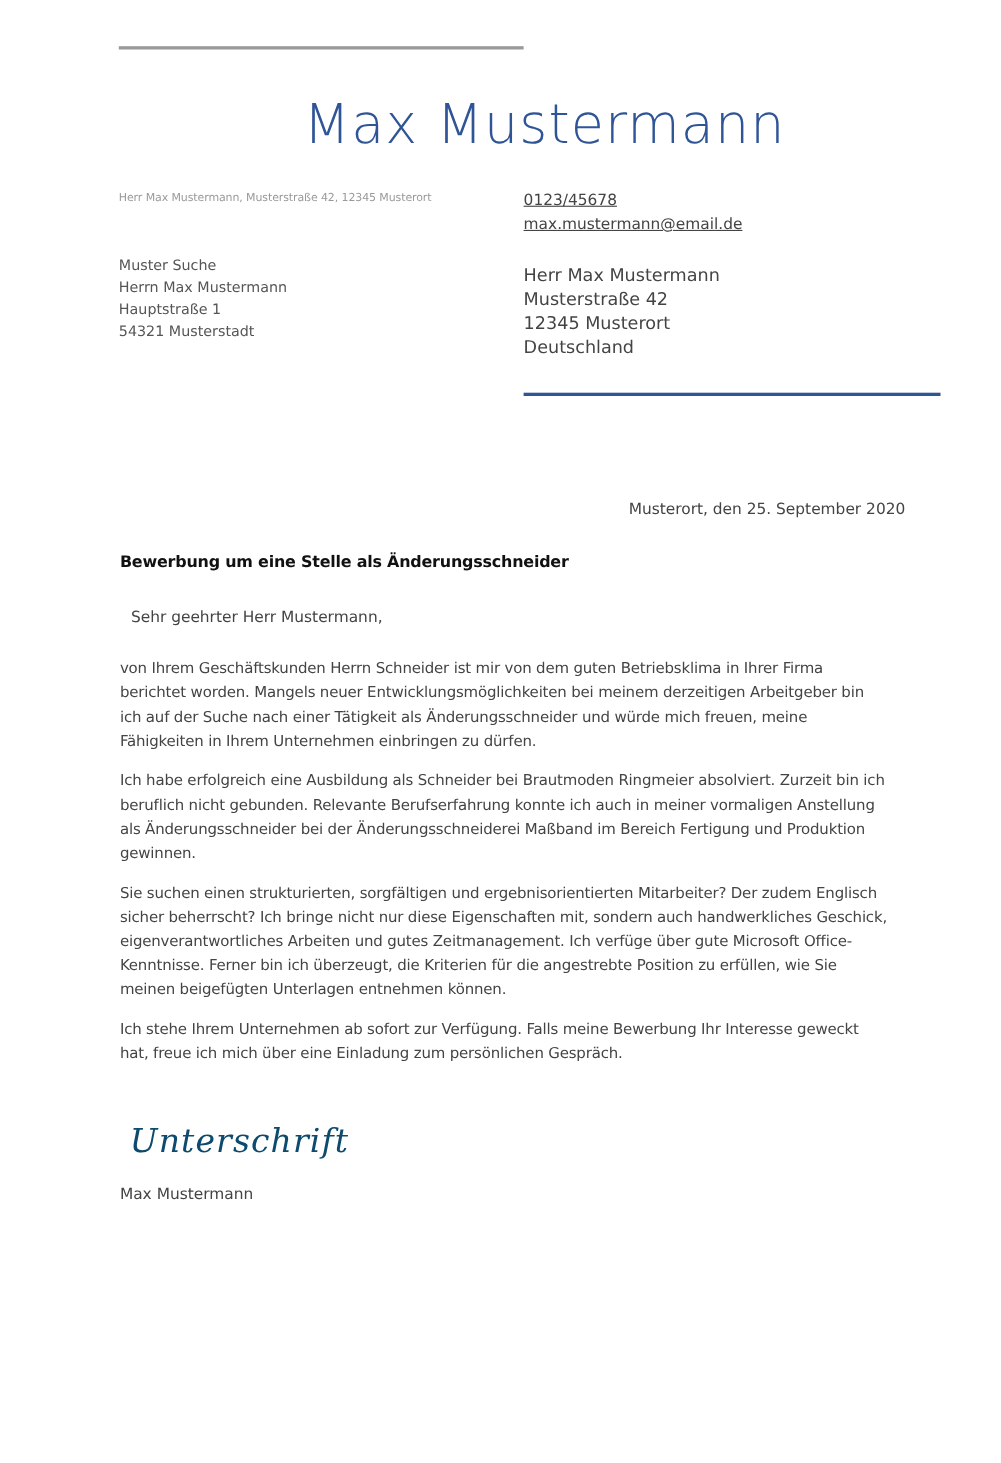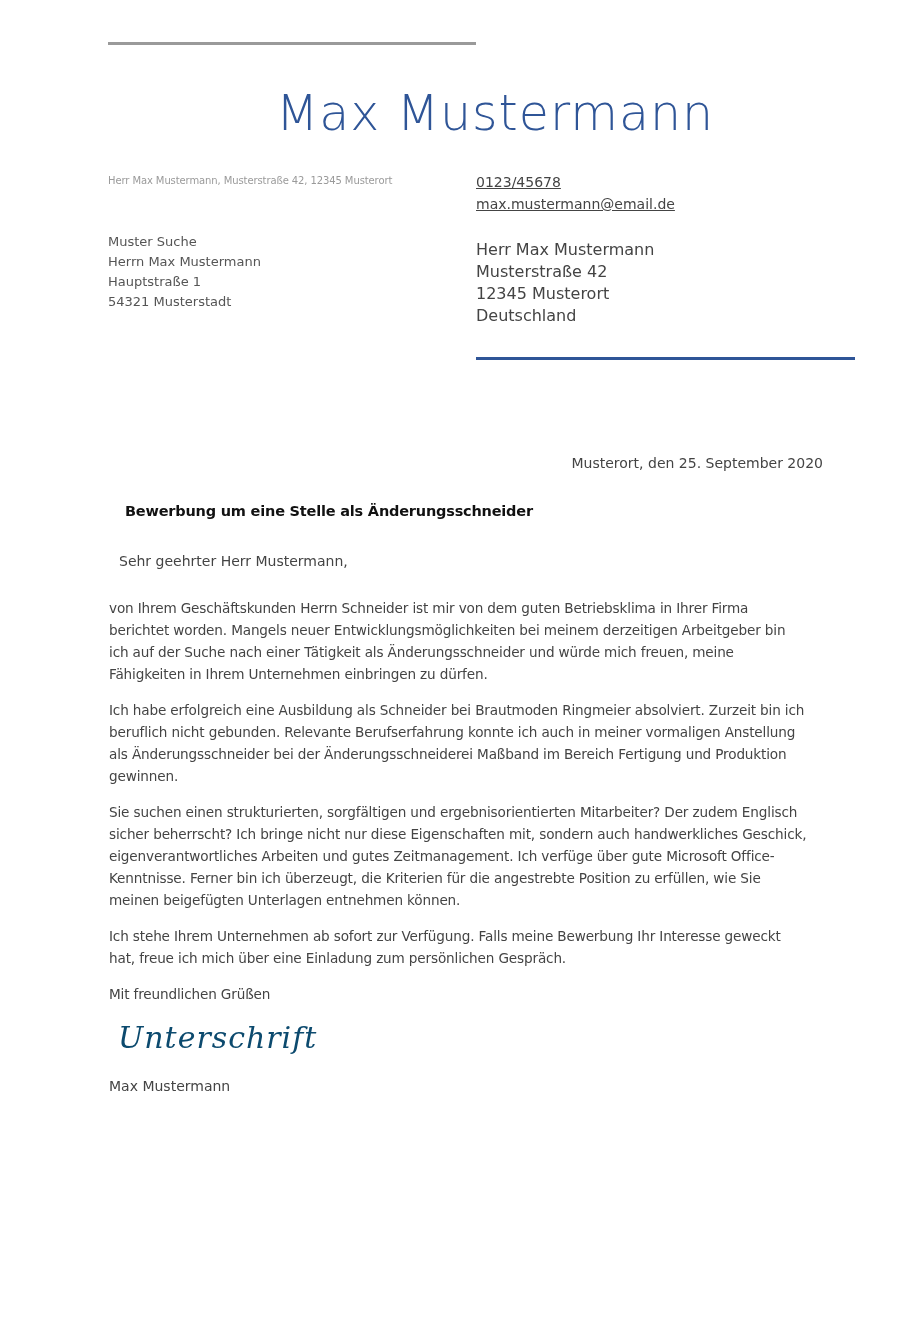--- a/index.html
+++ b/index.html
@@ -89,21 +89,20 @@
     }
     .subject {
       position: absolute;
       left: 109px;
       top: 503px;
       font-size: 14.5px;
       font-weight: bold;
       color: #111111;
       white-space: nowrap;
       letter-spacing: -0.2px;
-      margin-left: 16px;
     }
     .salutation {
       position: absolute;
       left: 109px;
       top: 553px;
       font-size: 14px;
       color: #444444;
       white-space: nowrap;
       margin-left: 10px;
     }
@@ -177,18 +176,17 @@
 
 <div class="subject">Bewerbung um eine Stelle als Änderungsschneider</div>
 
 <div class="salutation">Sehr geehrter Herr Mustermann,</div>
 
 <div class="body-text">
   <p>von Ihrem Geschäftskunden Herrn Schneider ist mir von dem guten Betriebsklima in Ihrer Firma berichtet worden. Mangels neuer Entwicklungsmöglichkeiten bei meinem derzeitigen Arbeitgeber bin ich auf der Suche nach einer Tätigkeit als Änderungsschneider und würde mich freuen, meine Fähigkeiten in Ihrem Unternehmen einbringen zu dürfen.</p>
   <p>Ich habe erfolgreich eine Ausbildung als Schneider bei Brautmoden Ringmeier absolviert. Zurzeit bin ich beruflich nicht gebunden. Relevante Berufserfahrung konnte ich auch in meiner vormaligen Anstellung als Änderungsschneider bei der Änderungsschneiderei Maßband im Bereich Fertigung und Produktion gewinnen.</p>
   <p>Sie suchen einen strukturierten, sorgfältigen und ergebnisorientierten Mitarbeiter? Der zudem Englisch sicher beherrscht? Ich bringe nicht nur diese Eigenschaften mit, sondern auch handwerkliches Geschick, eigenverantwortliches Arbeiten und gutes Zeitmanagement. Ich verfüge über gute Microsoft Office-Kenntnisse. Ferner bin ich überzeugt, die Kriterien für die angestrebte Position zu erfüllen, wie Sie meinen beigefügten Unterlagen entnehmen können.</p>
   <p>Ich stehe Ihrem Unternehmen ab sofort zur Verfügung. Falls meine Bewerbung Ihr Interesse geweckt hat, freue ich mich über eine Einladung zum persönlichen Gespräch.</p>
-  <p class="closing">Mit freundlichen Grüßen</p>
 </div>
 
 <div class="signature">Unterschrift</div>
 
 <div class="signer">Max Mustermann</div>
 
 </body></html>

